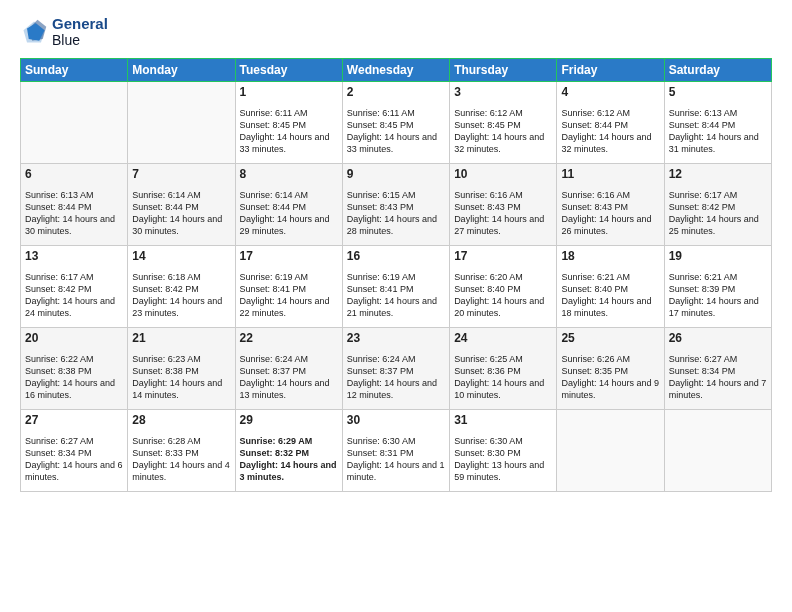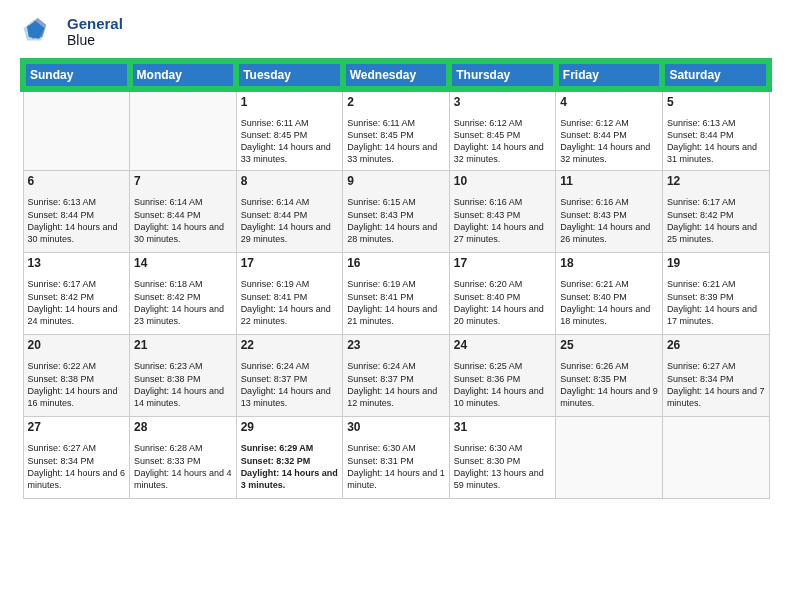--- a/index.html
+++ b/index.html
@@ -17,21 +17,22 @@
       background: #fff;
     }
     .header {
       display: flex;
       justify-content: space-between;
       align-items: flex-start;
       margin-bottom: 10px;
     }
     .logo {
       display: flex;
-      gap: 19px;
+      align-items: center;
+      gap: 4px;
     }
     .logo-icon {
       width: 28px;
       height: 28px;
     }
     .title-block {
       text-align: right;
     }
     .calendar-title {
       font-size: 36px;
@@ -47,21 +48,21 @@
       border-collapse: collapse;
       table-layout: fixed;
     }
     thead th {
       background: #2a7ac7;
       color: #fff;
       font-size: 12px;
       font-weight: bold;
       padding: 4px 4px;
       text-align: left;
-      border: 6px solid #22c55e;
+      border: 1px solid #22c55e;
     }
     tbody td {
       border: 1px solid #ccc;
       vertical-align: top;
       padding: 3px 4px;
       font-size: 9.5px;
       color: #222;
       height: 82px;
       background: #fff;
     }

